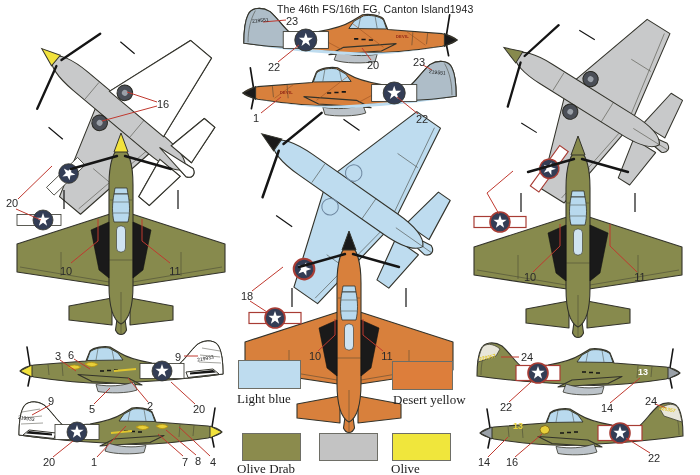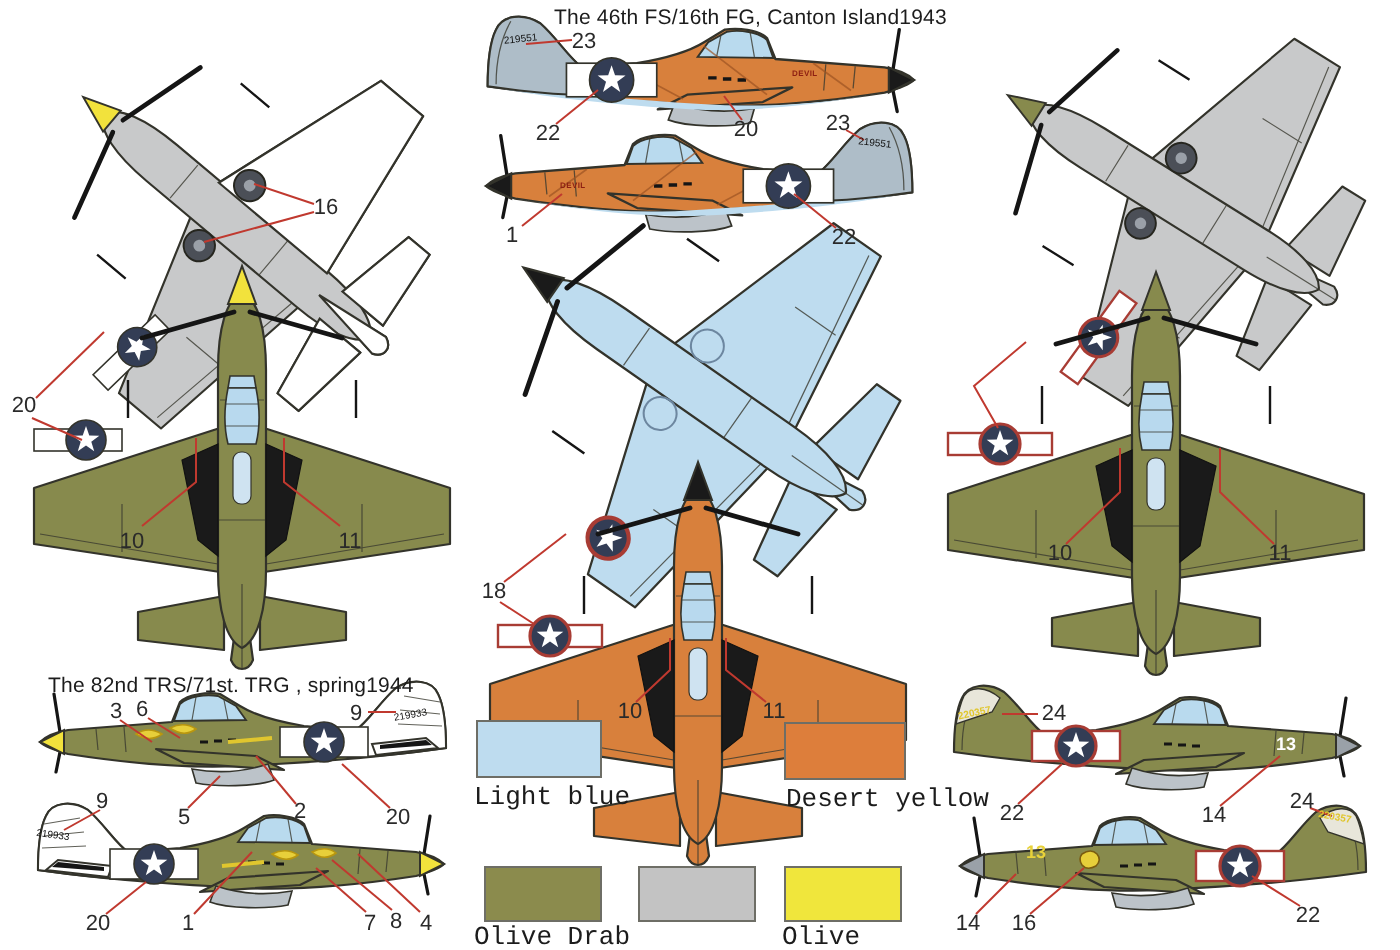--- a/index.html
+++ b/index.html
@@ -9,21 +9,21 @@
   .title{position:absolute;font-size:10.5px;color:#1c1c1c;white-space:nowrap;letter-spacing:0.1px;}
   .callout-num{position:absolute;font-size:11px;color:#2a2a2a;transform:translate(-50%,-50%);
                white-space:nowrap;}
   .marking{position:absolute;white-space:nowrap;transform-origin:center;}
   .tailnum-black{font-size:5px;color:#111;}
   .tailnum-yellow{font-size:5px;color:#e0c62e;font-weight:bold;}
   .noseart-red{font-size:4px;color:#8e1f12;font-weight:bold;letter-spacing:0.2px;}
   .acnum-white{font-size:9px;color:#fff;font-weight:bold;}
   .acnum-yellow{font-size:9px;color:#e8d23a;font-weight:bold;}
   .swatch{position:absolute;border:1px solid #6e6e66;box-sizing:border-box;}
-  .legend-label{position:absolute;font-family:Liberation Mono, monospace;
+  .legend-label{position:absolute;font-family:Liberation Serif, serif;
                 font-size:13px;color:#1c1c1c;white-space:nowrap;}
   
   .pMain{fill:var(--main);stroke:#33332b;stroke-width:1.1;stroke-linejoin:round;}
   .pNose{fill:var(--nose);stroke:#33332b;stroke-width:1;}
   .pProp{stroke:#151515;stroke-width:2.4;fill:none;stroke-linecap:round;}
   .pProp2{stroke:#151515;stroke-width:1.6;fill:none;stroke-linecap:round;}
   .pTick{stroke:#151515;stroke-width:1.2;}
   .pLine{stroke:#3a3a30;stroke-width:0.6;fill:none;opacity:0.8;}
   .pScoop{fill:#bcc3c9;stroke:#33332b;stroke-width:0.8;}
   .pGlass{fill:var(--glass,#b9daee);stroke:#33332b;stroke-width:0.9;}
@@ -255,21 +255,20 @@
         <path d="M509,402 L531,382"></path>
         <path d="M610,403 L640,378"></path>
     <path d="M655,404 L666,408"></path>
     <path d="M488,457 L508,437"></path>
         <path d="M515,457 L542,434"></path>
         <path d="M650,453 L626,438"></path>
   </g>
 </svg>
 
 <div class="title" style="left:277px;top:3px;">The 46th FS/16th FG, Canton Island1943</div>
-<div class="title" style="left:24px;top:337px;">The 82nd TRS/71st. TRG , spring1944</div>
 
 <div>
   <div class="swatch" style="left:238px;top:360px;width:63px;height:29px;background:#bedcef;"></div>
   <div class="legend-label" style="left:237px;top:391px;">Light blue</div>
   <div class="swatch" style="left:392px;top:361px;width:61px;height:29px;background:#dd7e3b;"></div>
   <div class="legend-label" style="left:393px;top:392px;">Desert yellow</div>
   <div class="swatch" style="left:242px;top:433px;width:59px;height:28px;background:#8b8b4d;"></div>
   <div class="legend-label" style="left:237px;top:461px;">Olive Drab</div>
   <div class="swatch" style="left:319px;top:433px;width:59px;height:28px;background:#c3c3c3;"></div>
   <div class="legend-label" style="left:315px;top:476px;">Neutral Grey</div>

